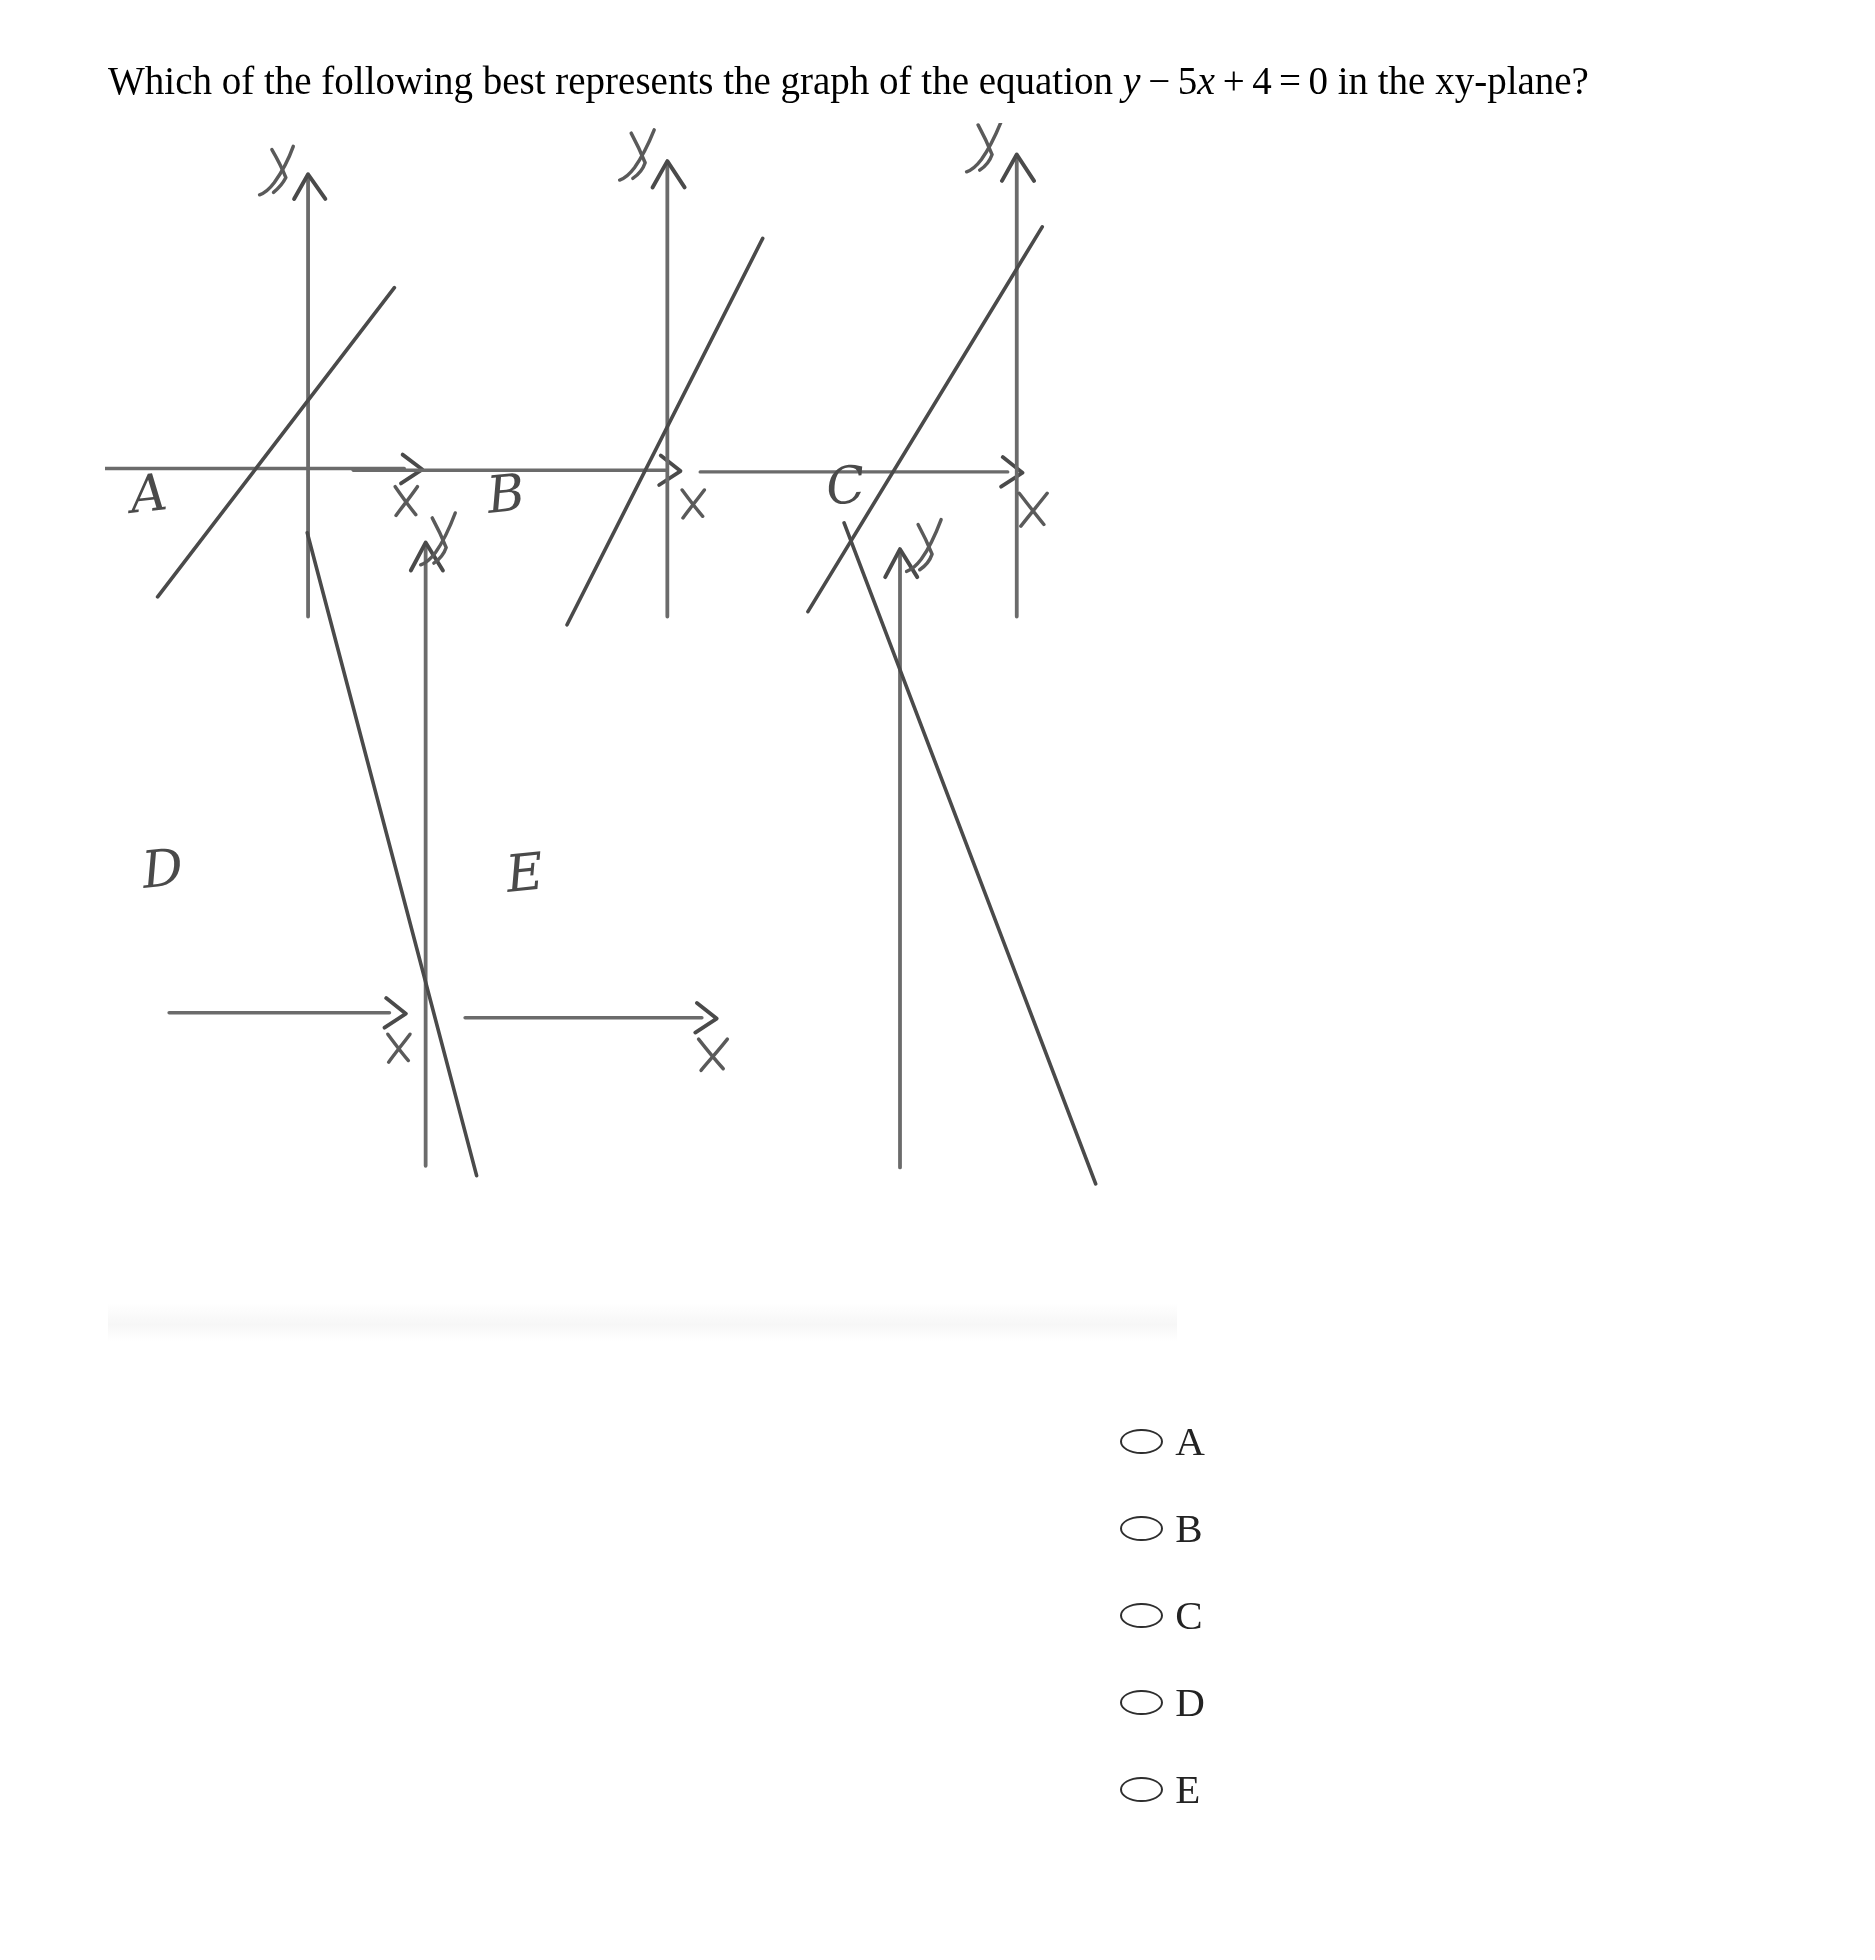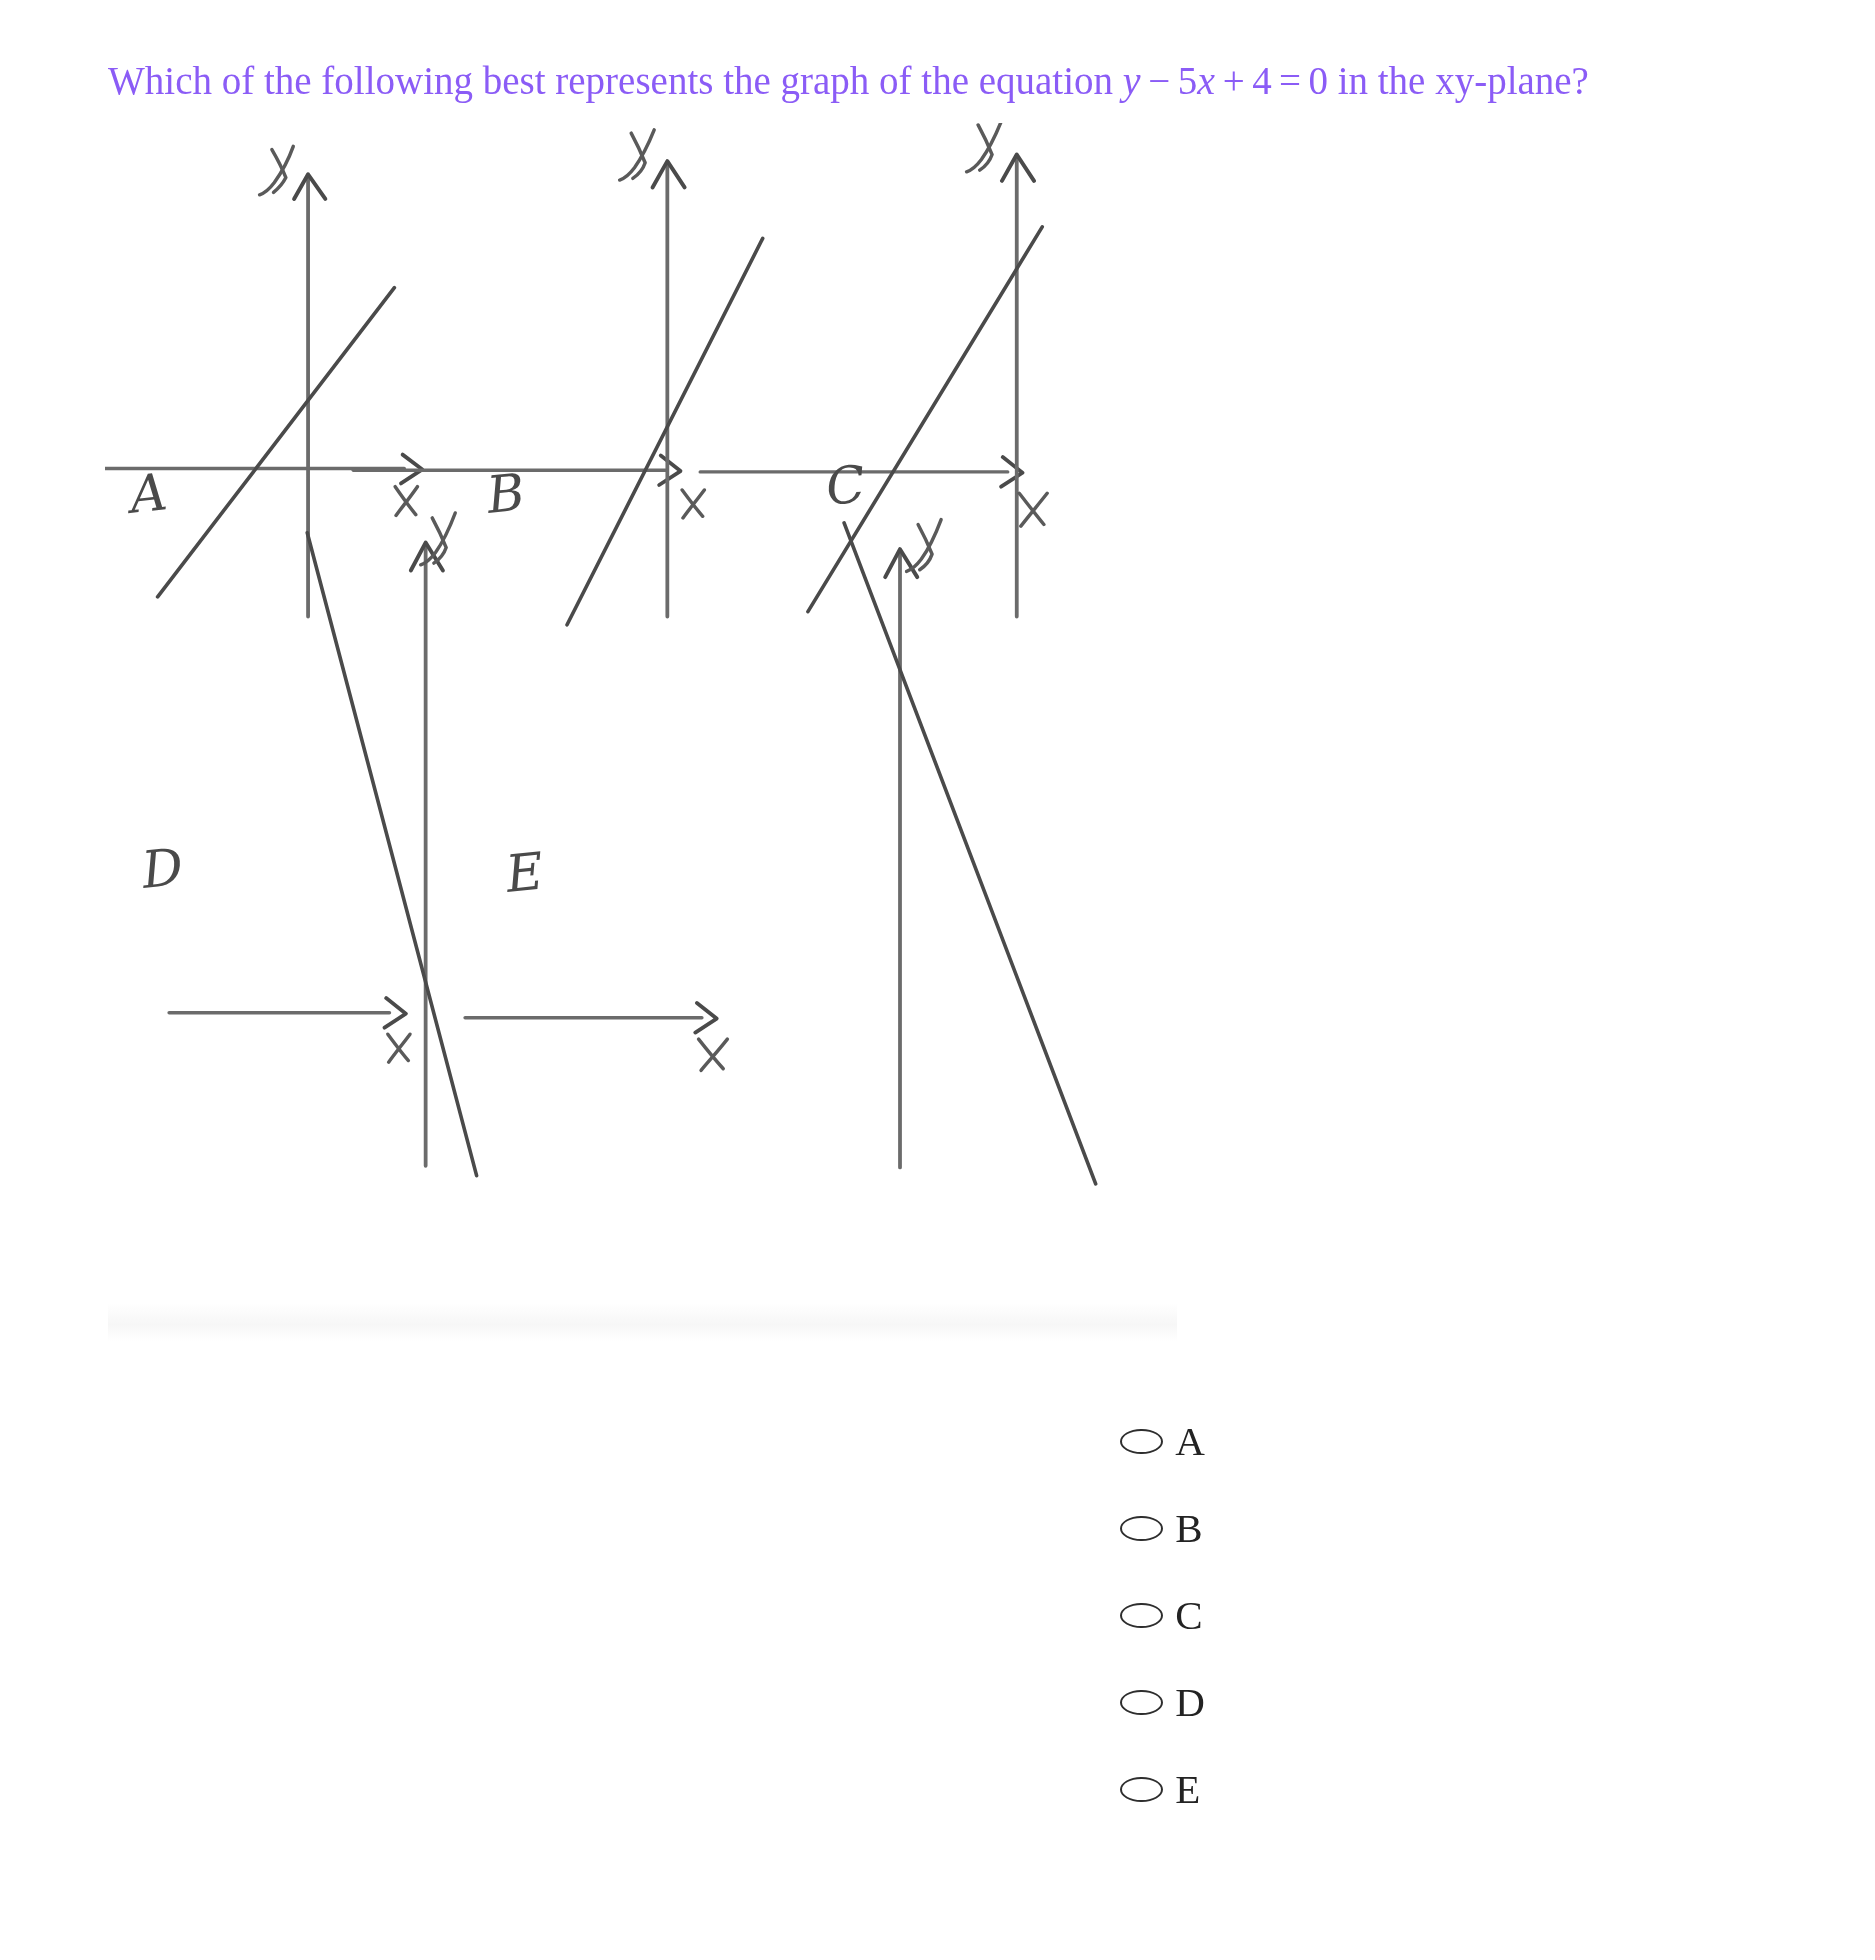--- a/index.html
+++ b/index.html
@@ -17,21 +17,21 @@
   }
 
   
   #question-prompt {
     position: absolute;
     left: 108px;
     top: 56px;
     width: 1670px;
     font-size: 39px;
     line-height: 1.25;
-    color: #8b5cf6;
+    color: #000000;
     white-space: nowrap;
   }
   #question-prompt .math {
     font-family: "Liberation Serif", "DejaVu Serif", serif;
   }
   #question-prompt .mi {
     font-style: italic;
     font-size: 40px;
     letter-spacing: 0.4px;
   }

